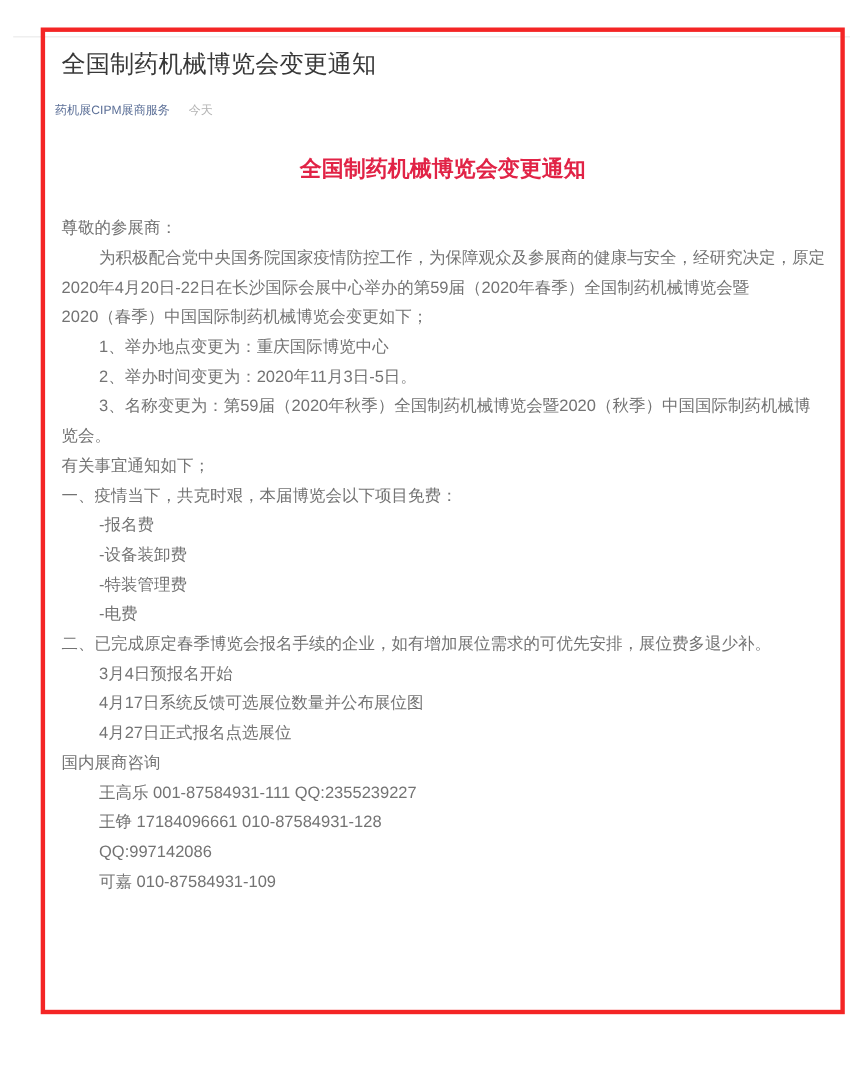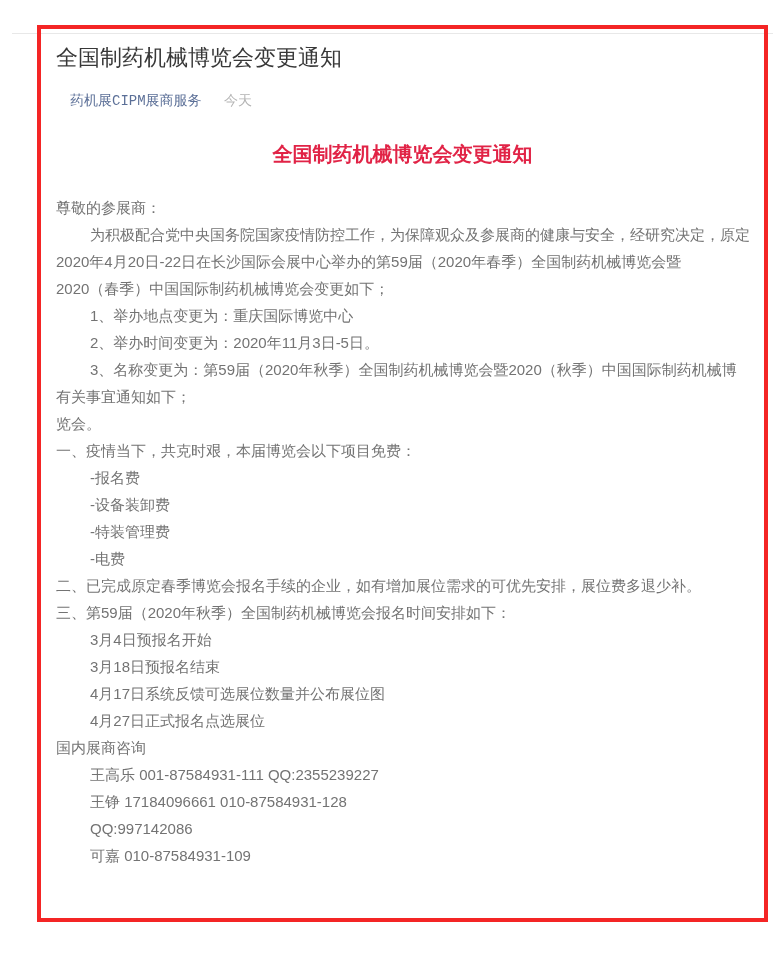--- a/index.html
+++ b/index.html
@@ -32,27 +32,26 @@
     width: 700px;
     font-size: 22px;
     font-weight: 400;
     line-height: 32px;
     color: #383838;
     z-index: 1;
     white-space: nowrap;
   }
   .byline {
     position: absolute;
-    left: 54px; top: 79px;
+    left: 34px; top: 79px;
     height: 21px;
     line-height: 21px;
-    font-size: 14px;
+    font-size: 11px;
     z-index: 1;
     white-space: nowrap;
-    font-family: Liberation Mono, monospace;
   }
   .account-name { color: #5b6f97; cursor: pointer; }
   .publish-date { color: #b4b4b4; margin-left: 10px; }
   .notice-title {
     position: absolute;
     left: 29px; top: 128px;
     width: 723px;
     text-align: center;
     font-size: 20px;
     font-weight: 700;
@@ -91,31 +90,29 @@
 <div class="notice-title">全国制药机械博览会变更通知</div>
 
 <div class="body-text">
   <p>尊敬的参展商：</p>
   <p class="indent">为积极配合党中央国务院国家疫情防控工作，为保障观众及参展商的健康与安全，经研究决定，原定</p>
   <p>2020年4月20日-22日在长沙国际会展中心举办的第59届（2020年春季）全国制药机械博览会暨</p>
   <p>2020（春季）中国国际制药机械博览会变更如下；</p>
   <p class="indent">1、举办地点变更为：重庆国际博览中心</p>
   <p class="indent">2、举办时间变更为：2020年11月3日-5日。</p>
   <p class="indent">3、名称变更为：第59届（2020年秋季）全国制药机械博览会暨2020（秋季）中国国际制药机械博</p>
+  <p>览会。</p>
   <p>有关事宜通知如下；</p>
-  <p>览会。</p>
   <p>一、疫情当下，共克时艰，本届博览会以下项目免费：</p>
   <p class="indent">-报名费</p>
   <p class="indent">-设备装卸费</p>
   <p class="indent">-特装管理费</p>
   <p class="indent">-电费</p>
   <p>二、已完成原定春季博览会报名手续的企业，如有增加展位需求的可优先安排，展位费多退少补。</p>
-  <p>三、第59届（2020年秋季）全国制药机械博览会报名时间安排如下：</p>
   <p class="indent">3月4日预报名开始</p>
-  <p class="indent">3月18日预报名结束</p>
   <p class="indent">4月17日系统反馈可选展位数量并公布展位图</p>
   <p class="indent">4月27日正式报名点选展位</p>
   <p>国内展商咨询</p>
   <p class="indent">王高乐 001-87584931-111 QQ:2355239227</p>
   <p class="indent">王铮 17184096661 010-87584931-128</p>
   <p class="indent">QQ:997142086</p>
   <p class="indent">可嘉 010-87584931-109</p>
 </div>
 
 <div class="highlight-box"></div>

